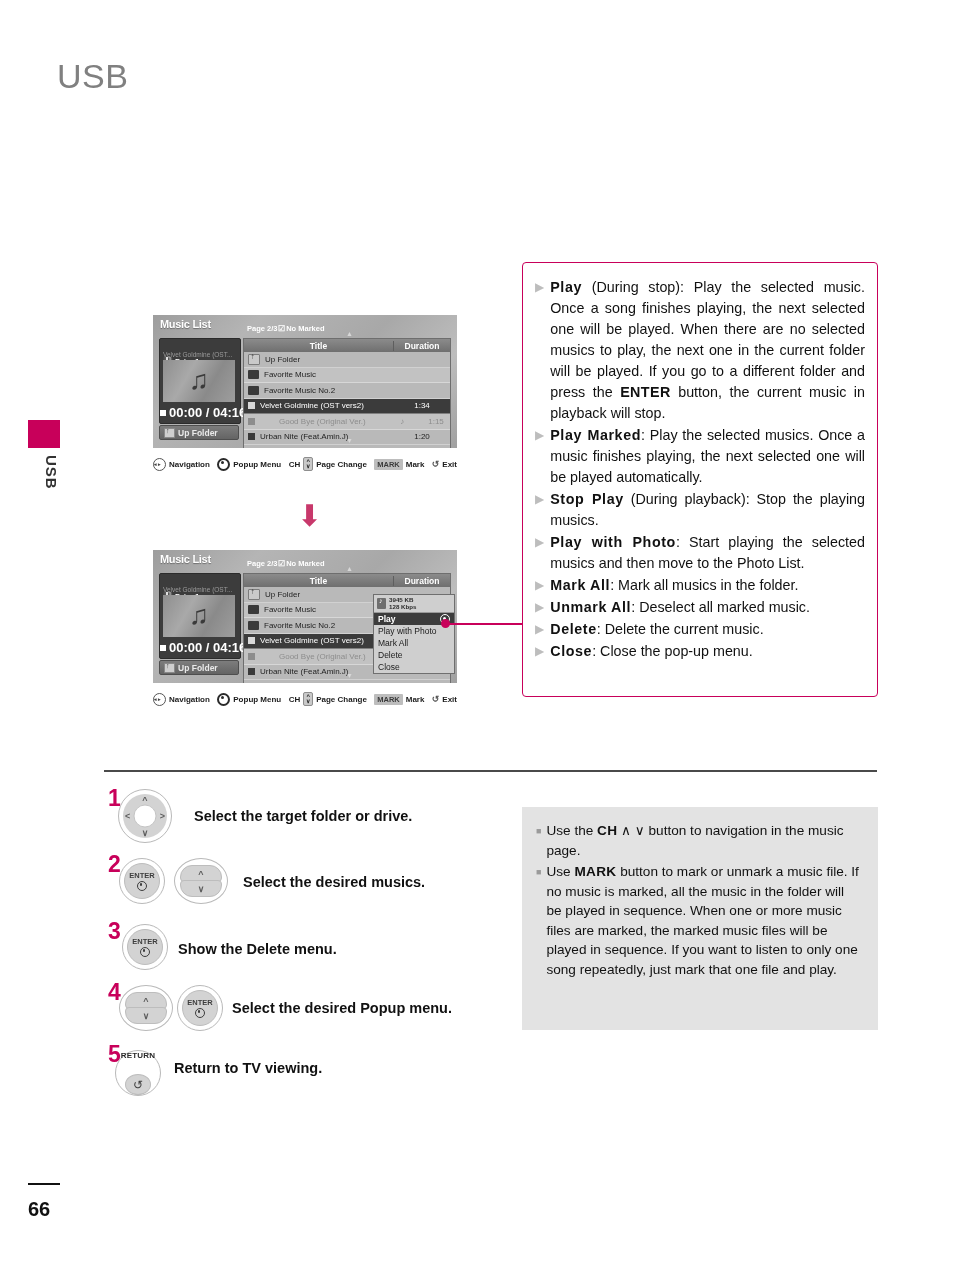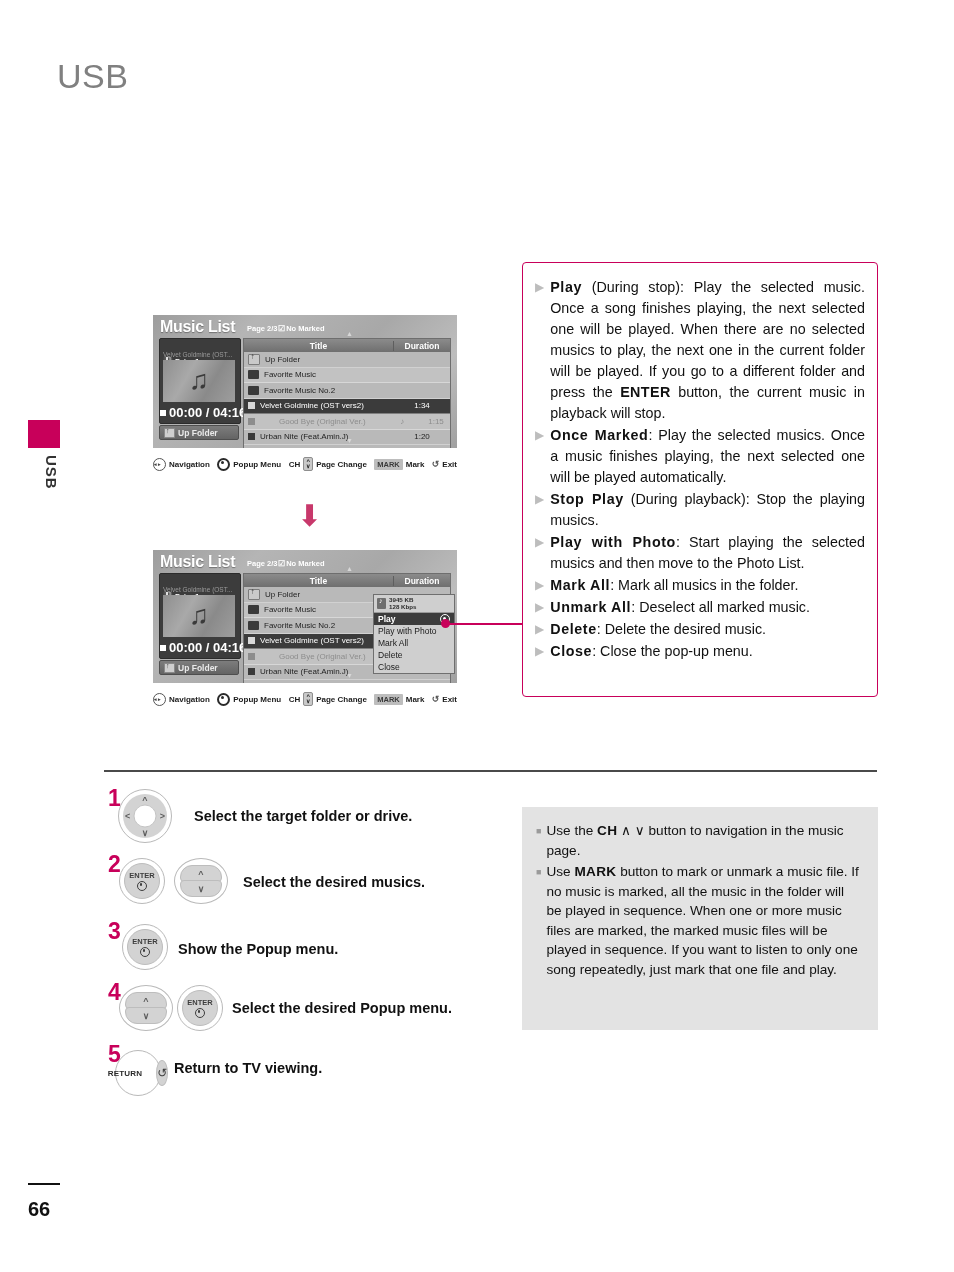--- a/index.html
+++ b/index.html
@@ -51,21 +51,21 @@
   .tv{
     position:absolute;width:304px;height:133px;
     background:linear-gradient(135deg,#9d9d9d 0%,#b5b5b5 25%,#a8a8a8 55%,#bdbdbd 78%,#a0a0a0 100%);
     overflow:hidden;
     font-family:"Liberation Sans", sans-serif;
   }
   #tv-screen-1{left:153px;top:315px;}
   #tv-screen-2{left:153px;top:550px;}
 
   .tv-title{
-    position:absolute;left:7px;top:3px;font-size:16px;font-weight:700;color:#fff;
+    position:absolute;left:7px;top:3px;font-size:11px;font-weight:700;color:#fff;
     letter-spacing:-.3px;text-shadow:0 1px 1px rgba(0,0,0,.35);
   }
   .tv-page{
     position:absolute;left:94px;top:9px;font-size:7.5px;font-weight:700;color:#fff;
   }
   .tv-marked{
     position:absolute;left:125px;top:9px;font-size:7.5px;font-weight:700;color:#fff;
   }
   .tv-marked .chk{font-size:8px;margin-right:1px;}
 
@@ -286,21 +286,21 @@
   .rc-rocker{width:54px;height:46px;border-radius:50%;}
   .rc-rocker .pad{
     position:absolute;left:50%;width:40px;height:15px;background:#d3d3d3;border:1px solid #bdbdbd;
     transform:translateX(-50%);display:flex;align-items:center;justify-content:center;
     font-size:9px;color:#5c5c5c;font-weight:700;
   }
   .rc-rocker .pad.up{top:6px;border-radius:12px 12px 4px 4px;}
   .rc-rocker .pad.dn{bottom:6px;border-radius:4px 4px 12px 12px;}
 
   
-  .rc-return{width:46px;height:46px;display:flex;align-items:center;justify-content:center;gap:14px;}
+  .rc-return{width:46px;height:46px;display:flex;flex-direction:column;align-items:center;justify-content:center;gap:14px;}
   .rc-return .lbl{font-size:8px;font-weight:700;color:#2a2a2a;letter-spacing:.2px;}
   .rc-return .inner{
     width:24px;height:24px;border-radius:50%;background:#d3d3d3;border:1px solid #bdbdbd;
     display:flex;align-items:center;justify-content:center;font-size:12px;color:#3d3d3d;
   }
 
   
   #note-box{
     position:absolute;left:522px;top:807px;width:356px;height:223px;
     background:#e3e3e3;box-sizing:border-box;padding:14px 16px 10px 14px;
@@ -577,21 +577,21 @@
 
   <div id="description-box">
 
     <div class="desc-item">
       <span class="tri">▶</span>
       <span class="body"><b>Play</b><span> (During stop): Play the selected music. Once a song finishes playing, the next selected one will be played. When there are no selected musics to play, the next one in the current folder will be played. If you go to a different folder and press the </span><span class="kbd">ENTER</span><span> button, the current music in playback will stop.</span></span>
     </div>
 
     <div class="desc-item">
       <span class="tri">▶</span>
-      <span class="body"><b>Once Marked</b><span>: Play the selected musics. Once a music finishes playing, the next selected one will be played automatically.</span></span>
+      <span class="body"><b>Play Marked</b><span>: Play the selected musics. Once a music finishes playing, the next selected one will be played automatically.</span></span>
     </div>
 
     <div class="desc-item">
       <span class="tri">▶</span>
       <span class="body"><b>Stop Play</b><span> (During playback): Stop the playing musics.</span></span>
     </div>
 
     <div class="desc-item">
       <span class="tri">▶</span>
       <span class="body"><b>Play with Photo</b><span>: Start playing the selected musics and then move to the Photo List.</span></span>
@@ -602,21 +602,21 @@
       <span class="body"><b>Mark All</b><span>: Mark all musics in the folder.</span></span>
     </div>
 
     <div class="desc-item">
       <span class="tri">▶</span>
       <span class="body"><b>Unmark All</b><span>: Deselect all marked music.</span></span>
     </div>
 
     <div class="desc-item">
       <span class="tri">▶</span>
-      <span class="body"><b>Delete</b><span>: Delete the desired music.</span></span>
+      <span class="body"><b>Delete</b><span>: Delete the current music.</span></span>
     </div>
 
     <div class="desc-item">
       <span class="tri">▶</span>
       <span class="body"><b>Close</b><span>: Close the pop-up menu.</span></span>
     </div>
   </div>
 
   <div id="divider"></div>
 
@@ -644,21 +644,21 @@
   </div>
   <div class="step-text" style="left:243px;top:874px;">Select the desired musics.</div>
 
   <div class="step-num" style="left:108px;top:920px;">3</div>
   <div class="rc rc-enter" style="left:122px;top:924px;">
     <div class="inner">
       <span>ENTER</span>
       <span class="dotg"></span>
     </div>
   </div>
-  <div class="step-text" style="left:178px;top:941px;">Show the Popup menu.</div>
+  <div class="step-text" style="left:178px;top:941px;">Show the Delete menu.</div>
 
   <div class="step-num" style="left:108px;top:981px;">4</div>
   <div class="rc rc-rocker" style="left:119px;top:985px;">
     <div class="pad up">^</div>
     <div class="pad dn">∨</div>
   </div>
   <div class="rc rc-enter" style="left:177px;top:985px;">
     <div class="inner">
       <span>ENTER</span>
       <span class="dotg"></span>

